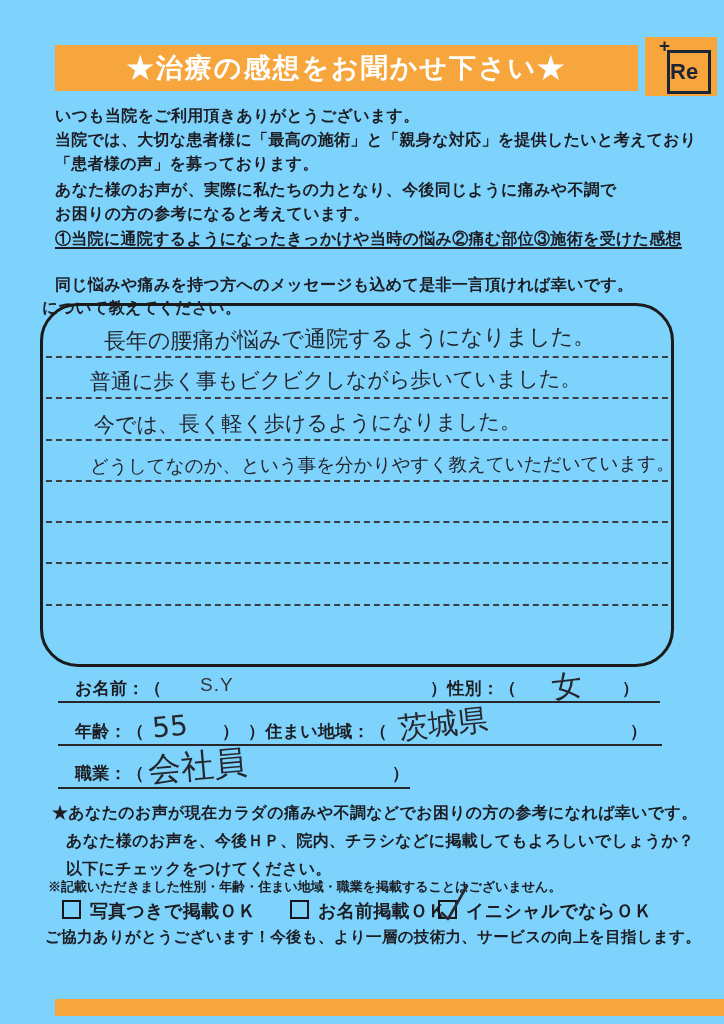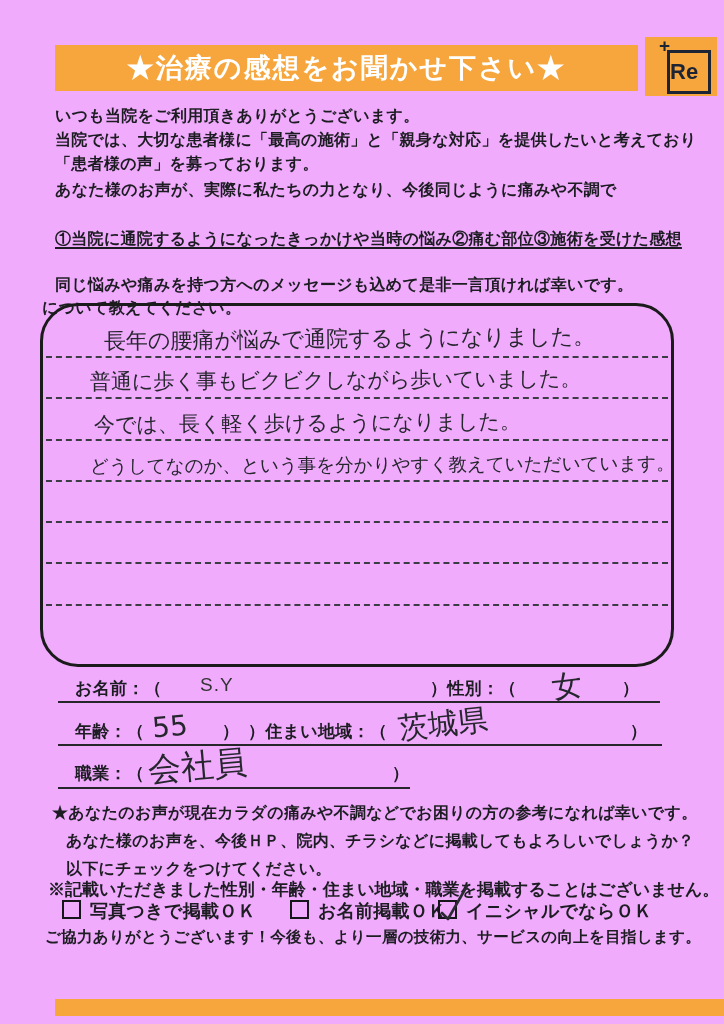--- a/index.html
+++ b/index.html
@@ -1,37 +1,37 @@
 <!DOCTYPE html>
 <html><head>
 <meta charset="utf-8">
 <style>
   html,body{margin:0;padding:0;background:#e8e8e8;}
-  .page{position:relative;width:724px;height:1024px;background:#f0abfc;overflow:hidden;
+  .page{position:relative;width:724px;height:1024px;background:#7dd3fc;overflow:hidden;
         font-family:"Liberation Sans",sans-serif;color:#1c1c22;}
   .abs{position:absolute;}
   .printed{font-weight:bold;letter-spacing:0.3px;white-space:nowrap;}
   .hw{font-family:"DejaVu Sans",sans-serif;font-weight:400;color:#26262e;white-space:nowrap;}
   .header-bar{left:55px;top:45px;width:583px;height:46px;background:#F6A63C;
               display:flex;align-items:center;justify-content:center;}
   .header-title{color:#ffffff;font-weight:bold;font-size:27px;letter-spacing:2px;white-space:nowrap;}
   .logo-block{left:645px;top:37px;width:72px;height:59px;background:#F6A63C;}
   .logo-square{position:absolute;left:22px;top:13px;width:38px;height:38px;
                border:3.5px solid #1d2434;display:flex;align-items:center;}
   .logo-re{font-weight:bold;font-size:22px;color:#1d2434;}
   .logo-plus{position:absolute;left:14px;top:-1px;font-weight:bold;font-size:19px;color:#1d2434;line-height:1;}
   .txt16{font-size:16px;line-height:24.5px;}
   .underline-strong{text-decoration:underline;text-underline-offset:3px;text-decoration-thickness:2px;}
   .big-box{left:40px;top:303px;width:628px;height:358px;border:3px solid #1b1b1b;border-radius:38px;}
   .dash-line{position:absolute;left:3px;right:3px;height:0;border-top:2.4px dashed #3c3c44;}
   .field-underline{height:0;border-top:2.2px solid #26262b;}
   .cb{display:inline-block;position:relative;width:15px;height:15px;border:2.6px solid #15151a;
       vertical-align:-2px;margin-right:9px;}
   .cb-check{position:absolute;left:-4px;top:-21px;overflow:visible;}
-  .note{font-size:17px;font-weight:bold;white-space:nowrap;font-family:Liberation Mono, monospace;}
+  .note{font-size:13px;font-weight:bold;white-space:nowrap;font-family:Liberation Mono, monospace;}
   .footer-bar{left:55px;top:999px;width:669px;height:17px;background:#F6A63C;}
 </style>
 </head>
 <body>
 
 <div class="page">
 
   <div class="abs header-bar">
     <span class="header-title">★治療の感想をお聞かせ下さい★</span>
   </div>
@@ -41,20 +41,21 @@
     <span class="logo-square">
       <span class="logo-re">Re</span>
     </span>
   </div>
 
   <div class="abs printed txt16" style="left:55px;top:104px;">いつも当院をご利用頂きありがとうございます。</div>
   <div class="abs printed txt16" style="left:55px;top:128px;">当院では、大切な患者様に「最高の施術」と「親身な対応」を提供したいと考えており</div>
   <div class="abs printed txt16" style="left:55px;top:152px;">「患者様の声」を募っております。</div>
 
   <div class="abs printed txt16" style="left:55px;top:178px;">あなた様のお声が、実際に私たちの力となり、今後同じように痛みや不調で</div>
+  <div class="abs printed txt16" style="left:55px;top:202px;">お困りの方の参考になると考えています。</div>
   <div class="abs printed txt16 underline-strong" style="left:55px;top:227px;text-align:right;">①当院に通院するようになったきっかけや当時の悩み②痛む部位③施術を受けた感想</div>
   <div class="abs printed txt16" style="left:42px;top:252px;margin-top:44px;">について教えてください。</div>
   <div class="abs printed txt16" style="left:55px;top:273px;">同じ悩みや痛みを持つ方へのメッセージも込めて是非一言頂ければ幸いです。</div>
 
   <div class="abs big-box">
     <div class="dash-line" style="top:50px;"></div>
     <div class="dash-line" style="top:91px;"></div>
     <div class="dash-line" style="top:133px;"></div>
     <div class="dash-line" style="top:174px;"></div>
     <div class="dash-line" style="top:215px;"></div>

